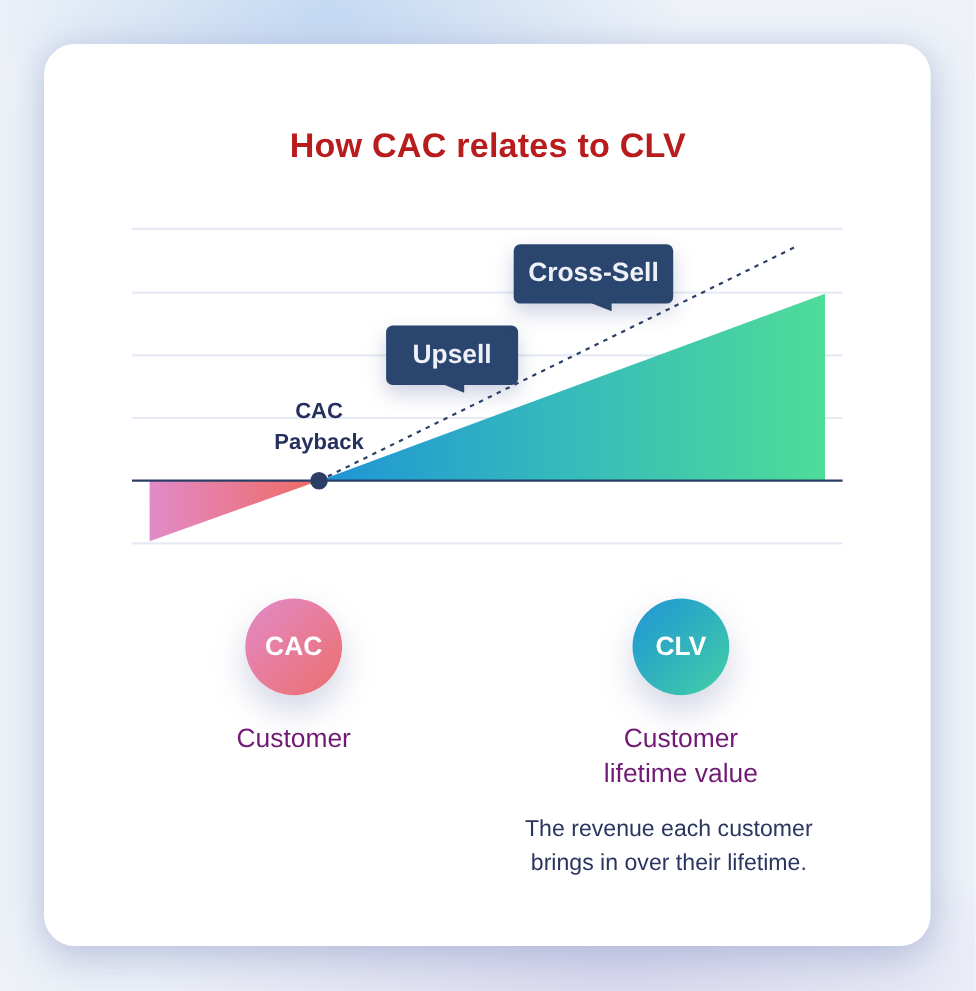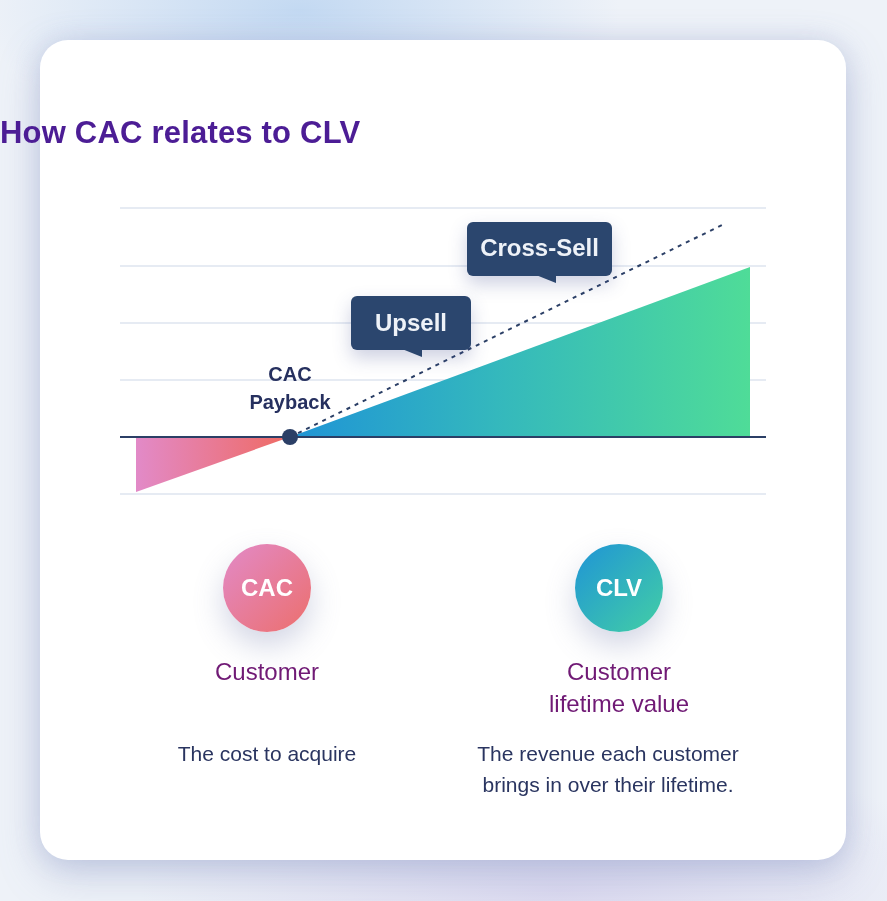--- a/index.html
+++ b/index.html
@@ -16,24 +16,24 @@
     position: absolute;
     left: 40px; top: 40px;
     width: 806px; height: 820px;
     background: #ffffff;
     border-radius: 28px;
     box-shadow: 0 14px 40px rgba(120, 135, 185, 0.35), 0 0 24px rgba(150,165,210,0.25);
   }
   .title {
     position: absolute;
     left: 0; right: 0; top: 115px;
-    text-align: left;
+    text-align: center;
     font-size: 31px;
     font-weight: 700;
-    color: #4c1d95;
+    color: #b91c1c;
     letter-spacing: 0.2px;
   }
   svg.chart {
     position: absolute;
     left: 0; top: 0;
     width: 887px; height: 901px;
     overflow: visible;
   }
   .payback-label {
     position: absolute;
@@ -148,18 +148,17 @@
 
 <div class="col-title cac-title">
   <div>Customer</div>
 </div>
 <div class="col-title clv-title">
   <div>Customer</div>
   <div>lifetime value</div>
 </div>
 
 <div class="col-desc cac-desc">
-  <div>The cost to acquire</div>
 </div>
 <div class="col-desc clv-desc">
   <div>The revenue each customer</div>
   <div>brings in over their lifetime.</div>
 </div>
 
 </body></html>

